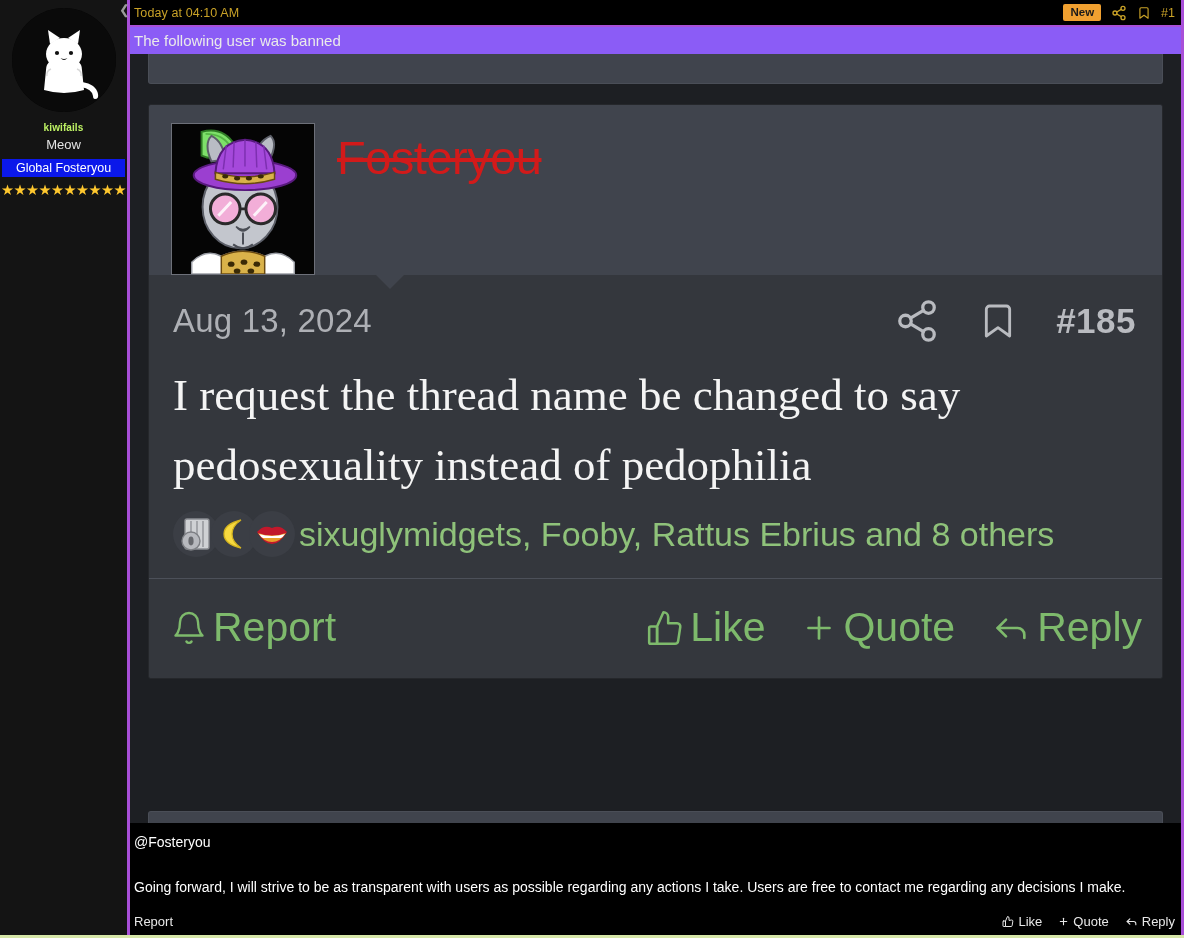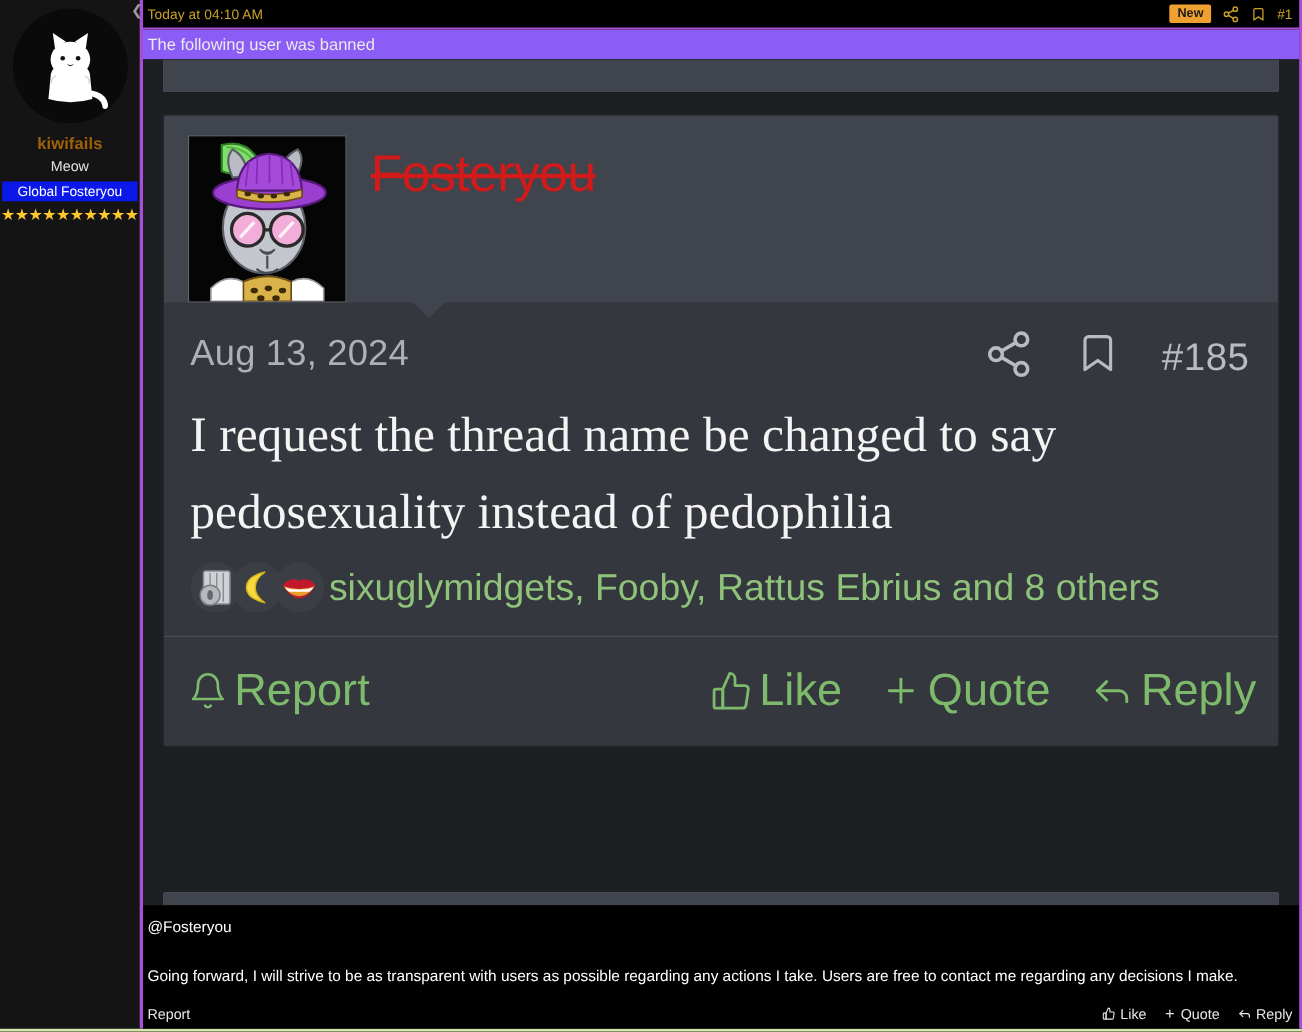--- a/index.html
+++ b/index.html
@@ -32,22 +32,22 @@
     width: 104px; height: 104px;
     margin: 2px auto 0 auto;
     border-radius: 50%;
     background: #060606;
     overflow: hidden;
     display: flex; align-items: center; justify-content: center;
   }
   .avatar-wrap svg { display: block; }
   .sb-username {
     margin-top: 10px;
-    color: #a16207;
-    font-size: 15px;
+    color: #bef264;
+    font-size: 10px;
     font-weight: bold;
     letter-spacing: .1px;
   }
   .sb-usertitle {
     margin-top: 4px;
     color: #e3e3e3;
     font-size: 13px;
     font-weight: normal;
   }
   .sb-badge {
@@ -224,22 +224,23 @@
     padding: 22px 26px 6px 24px;
   }
   .post-date {
     color: #aeb0b5;
     font-size: 33px;
     letter-spacing: .2px;
   }
   .post-meta-right {
     margin-left: auto;
     display: flex;
-    align-items: flex-end;
+    align-items: center;
     gap: 38px;
+    font-weight: bold;
   }
   .meta-icn { color: #b9bbc0; display: flex; align-items: center; }
   .post-number {
     color: #b9bbc0;
     font-size: 35px;
     letter-spacing: .5px;
   }
 
   
   .post-body {

